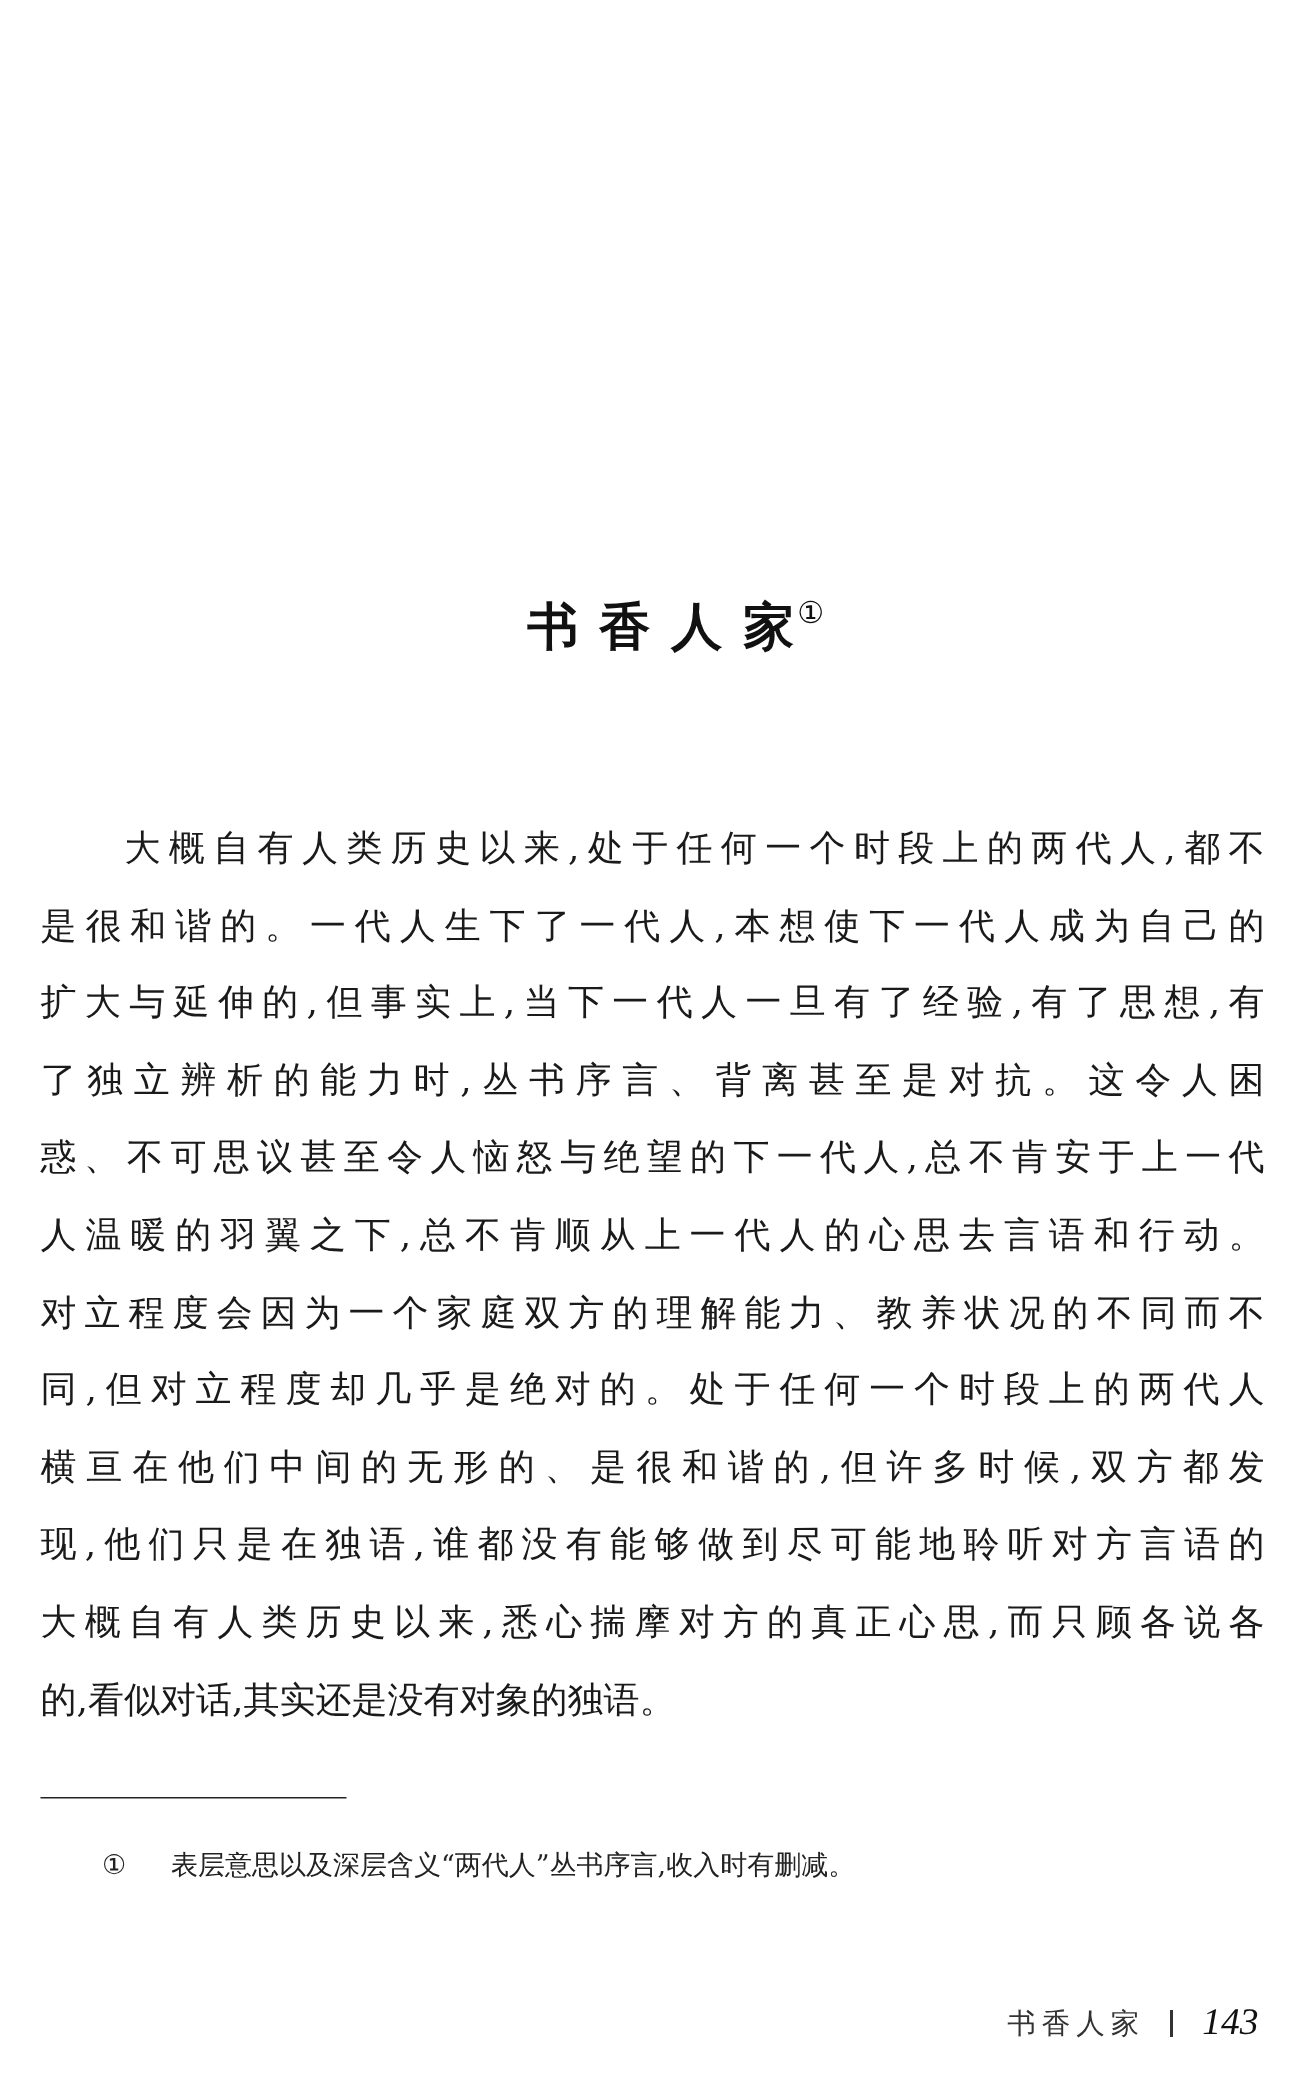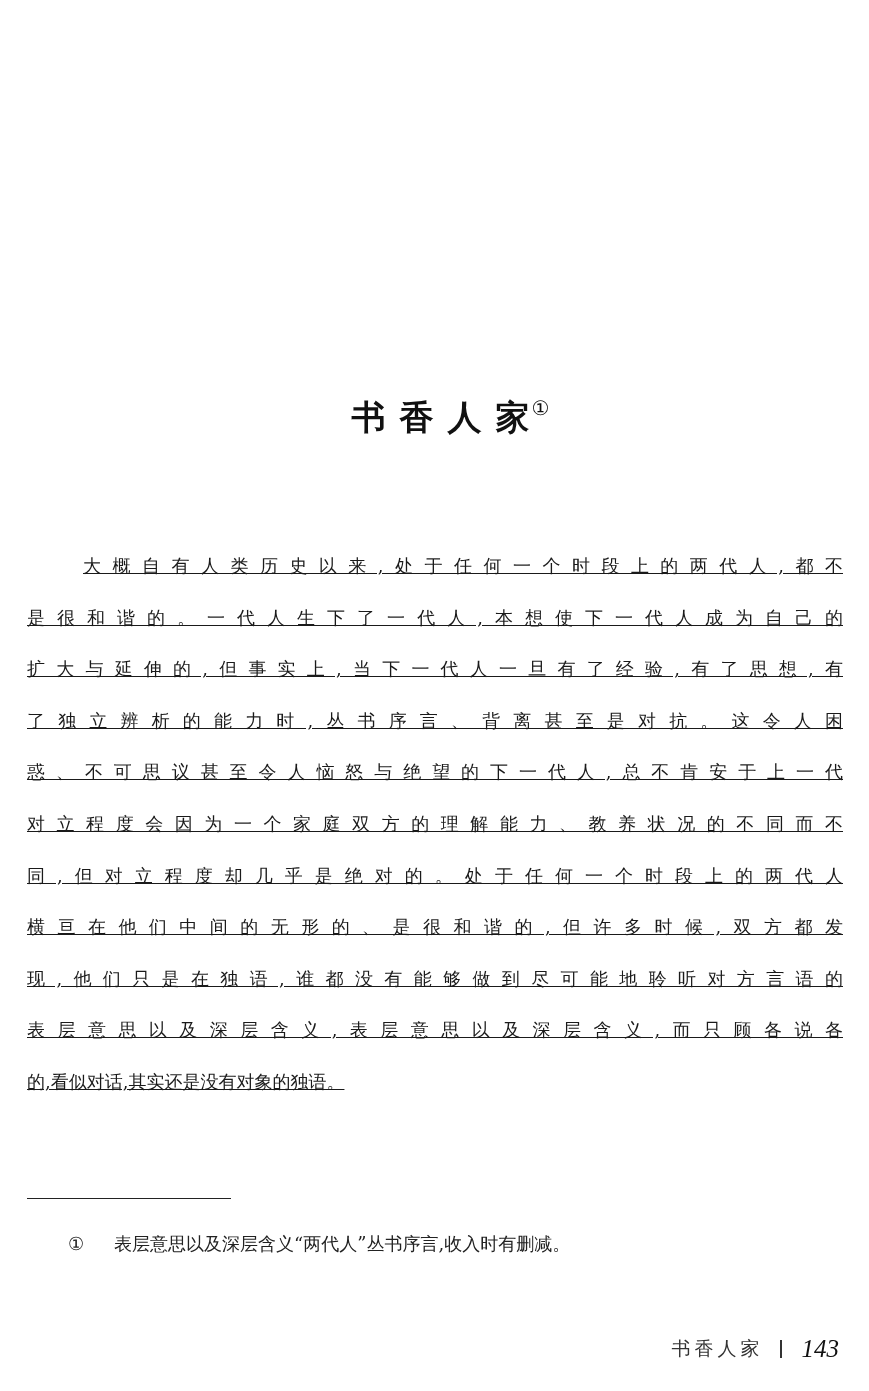--- a/index.html
+++ b/index.html
@@ -34,25 +34,24 @@
     font-size: 20px;
     letter-spacing: 0;
     vertical-align: 14px;
     margin-left: -12px;
   }
   .body-text {
     position: absolute;
     top: 540px;
     left: 27px;
     width: 816px;
-    font-size: 18px;
+    font-size: 24px;
     line-height: 51.6px;
     text-align: justify;
     text-align-last: left;
-    text-decoration: underline;
   }
   .body-text .line {
     display: block;
     white-space: nowrap;
     text-align-last: justify;
     text-align: justify;
     height: 51.6px;
   }
   .body-text .line.last {
     text-align-last: left;
@@ -113,25 +112,26 @@
 <div class="title">
   <span>书香人家</span><sup class="fn-mark">①</sup>
 </div>
 
 <div class="body-text">
   <span class="line indent">大概自有人类历史以来,处于任何一个时段上的两代人,都不</span>
   <span class="line">是很和谐的。一代人生下了一代人,本想使下一代人成为自己的</span>
   <span class="line">扩大与延伸的,但事实上,当下一代人一旦有了经验,有了思想,有</span>
   <span class="line">了独立辨析的能力时,丛书序言、背离甚至是对抗。这令人困</span>
   <span class="line">惑、不可思议甚至令人恼怒与绝望的下一代人,总不肯安于上一代</span>
+  <span class="line">人温暖的羽翼之下,总不肯顺从上一代人的心思去言语和行动。</span>
   <span class="line">对立程度会因为一个家庭双方的理解能力、教养状况的不同而不</span>
   <span class="line">同,但对立程度却几乎是绝对的。处于任何一个时段上的两代人</span>
   <span class="line">横亘在他们中间的无形的、是很和谐的,但许多时候,双方都发</span>
   <span class="line">现,他们只是在独语,谁都没有能够做到尽可能地聆听对方言语的</span>
-  <span class="line">表层意思以及深层含义,表层意思以及深层含义,而只顾各说各</span>
+  <span class="line">大概自有人类历史以来,悉心揣摩对方的真正心思,而只顾各说各</span>
   <span class="line last">的,看似对话,其实还是没有对象的独语。</span>
 </div>
 
 <div class="footnote-rule"></div>
 
 <div class="footnote">
   <span class="fn-num">①</span><span>表层意思以及深层含义“两代人”丛书序言,收入时有删减。</span>
 </div>
 
 <div class="running-footer">

